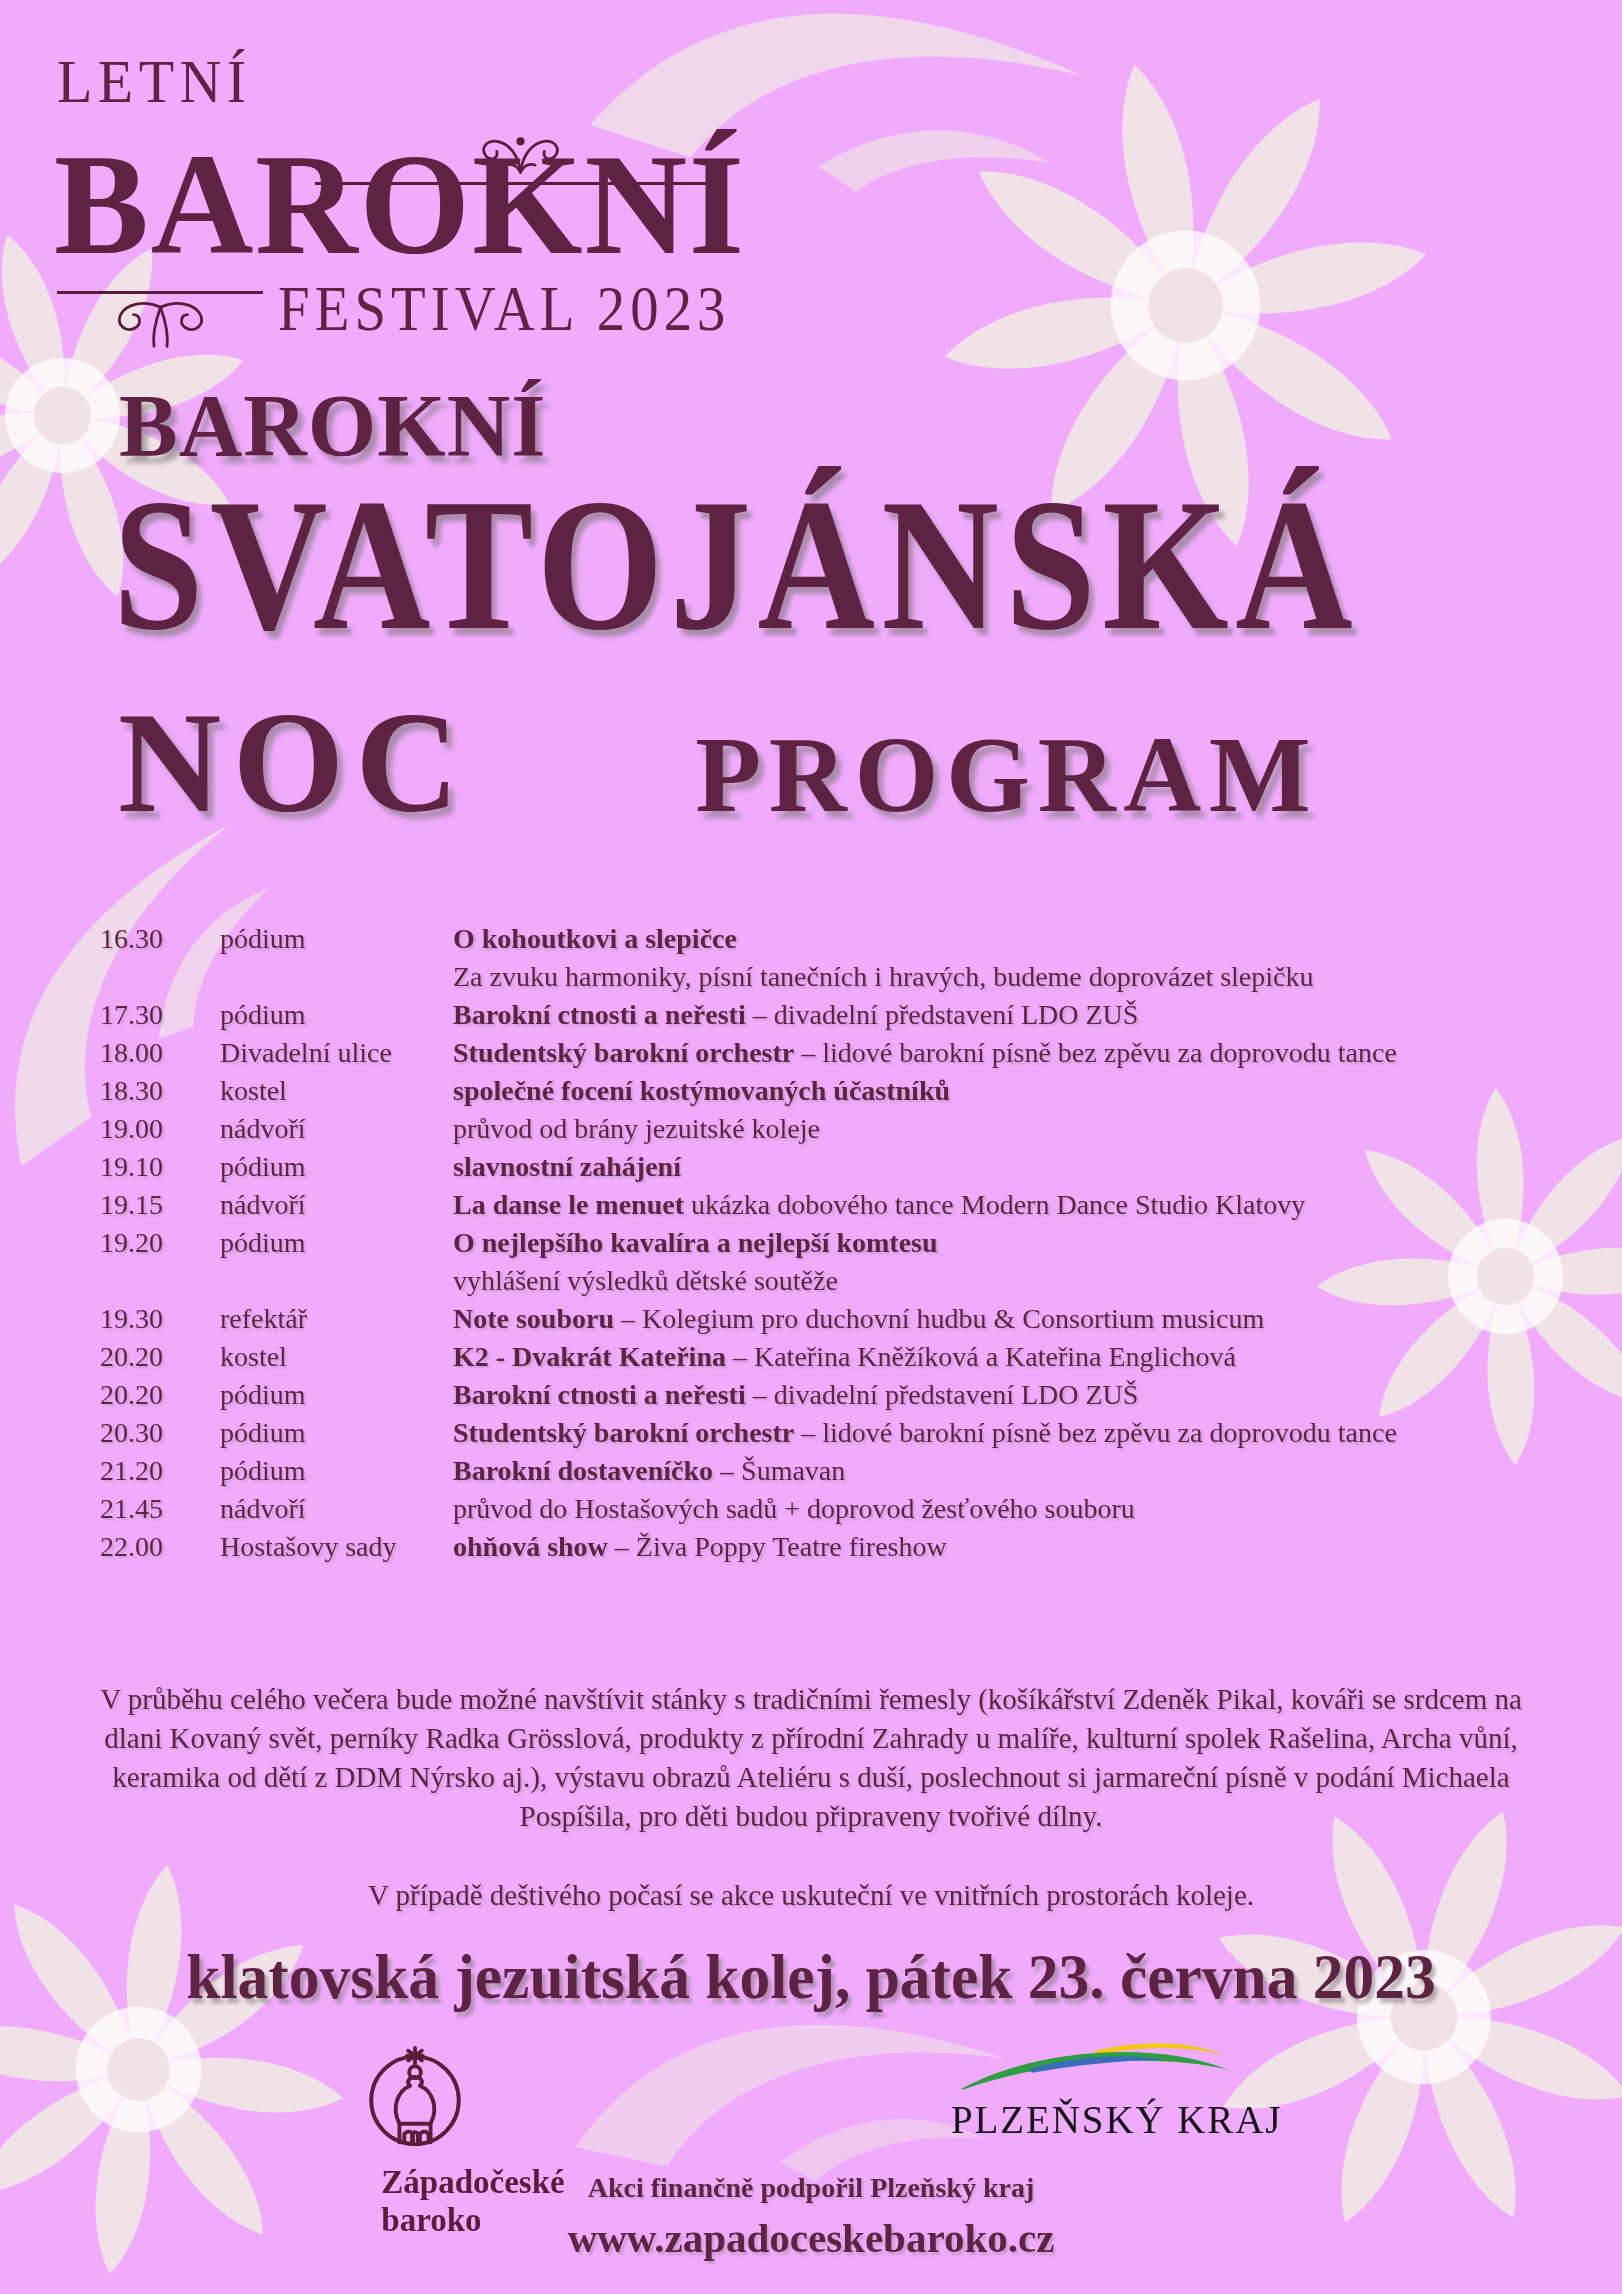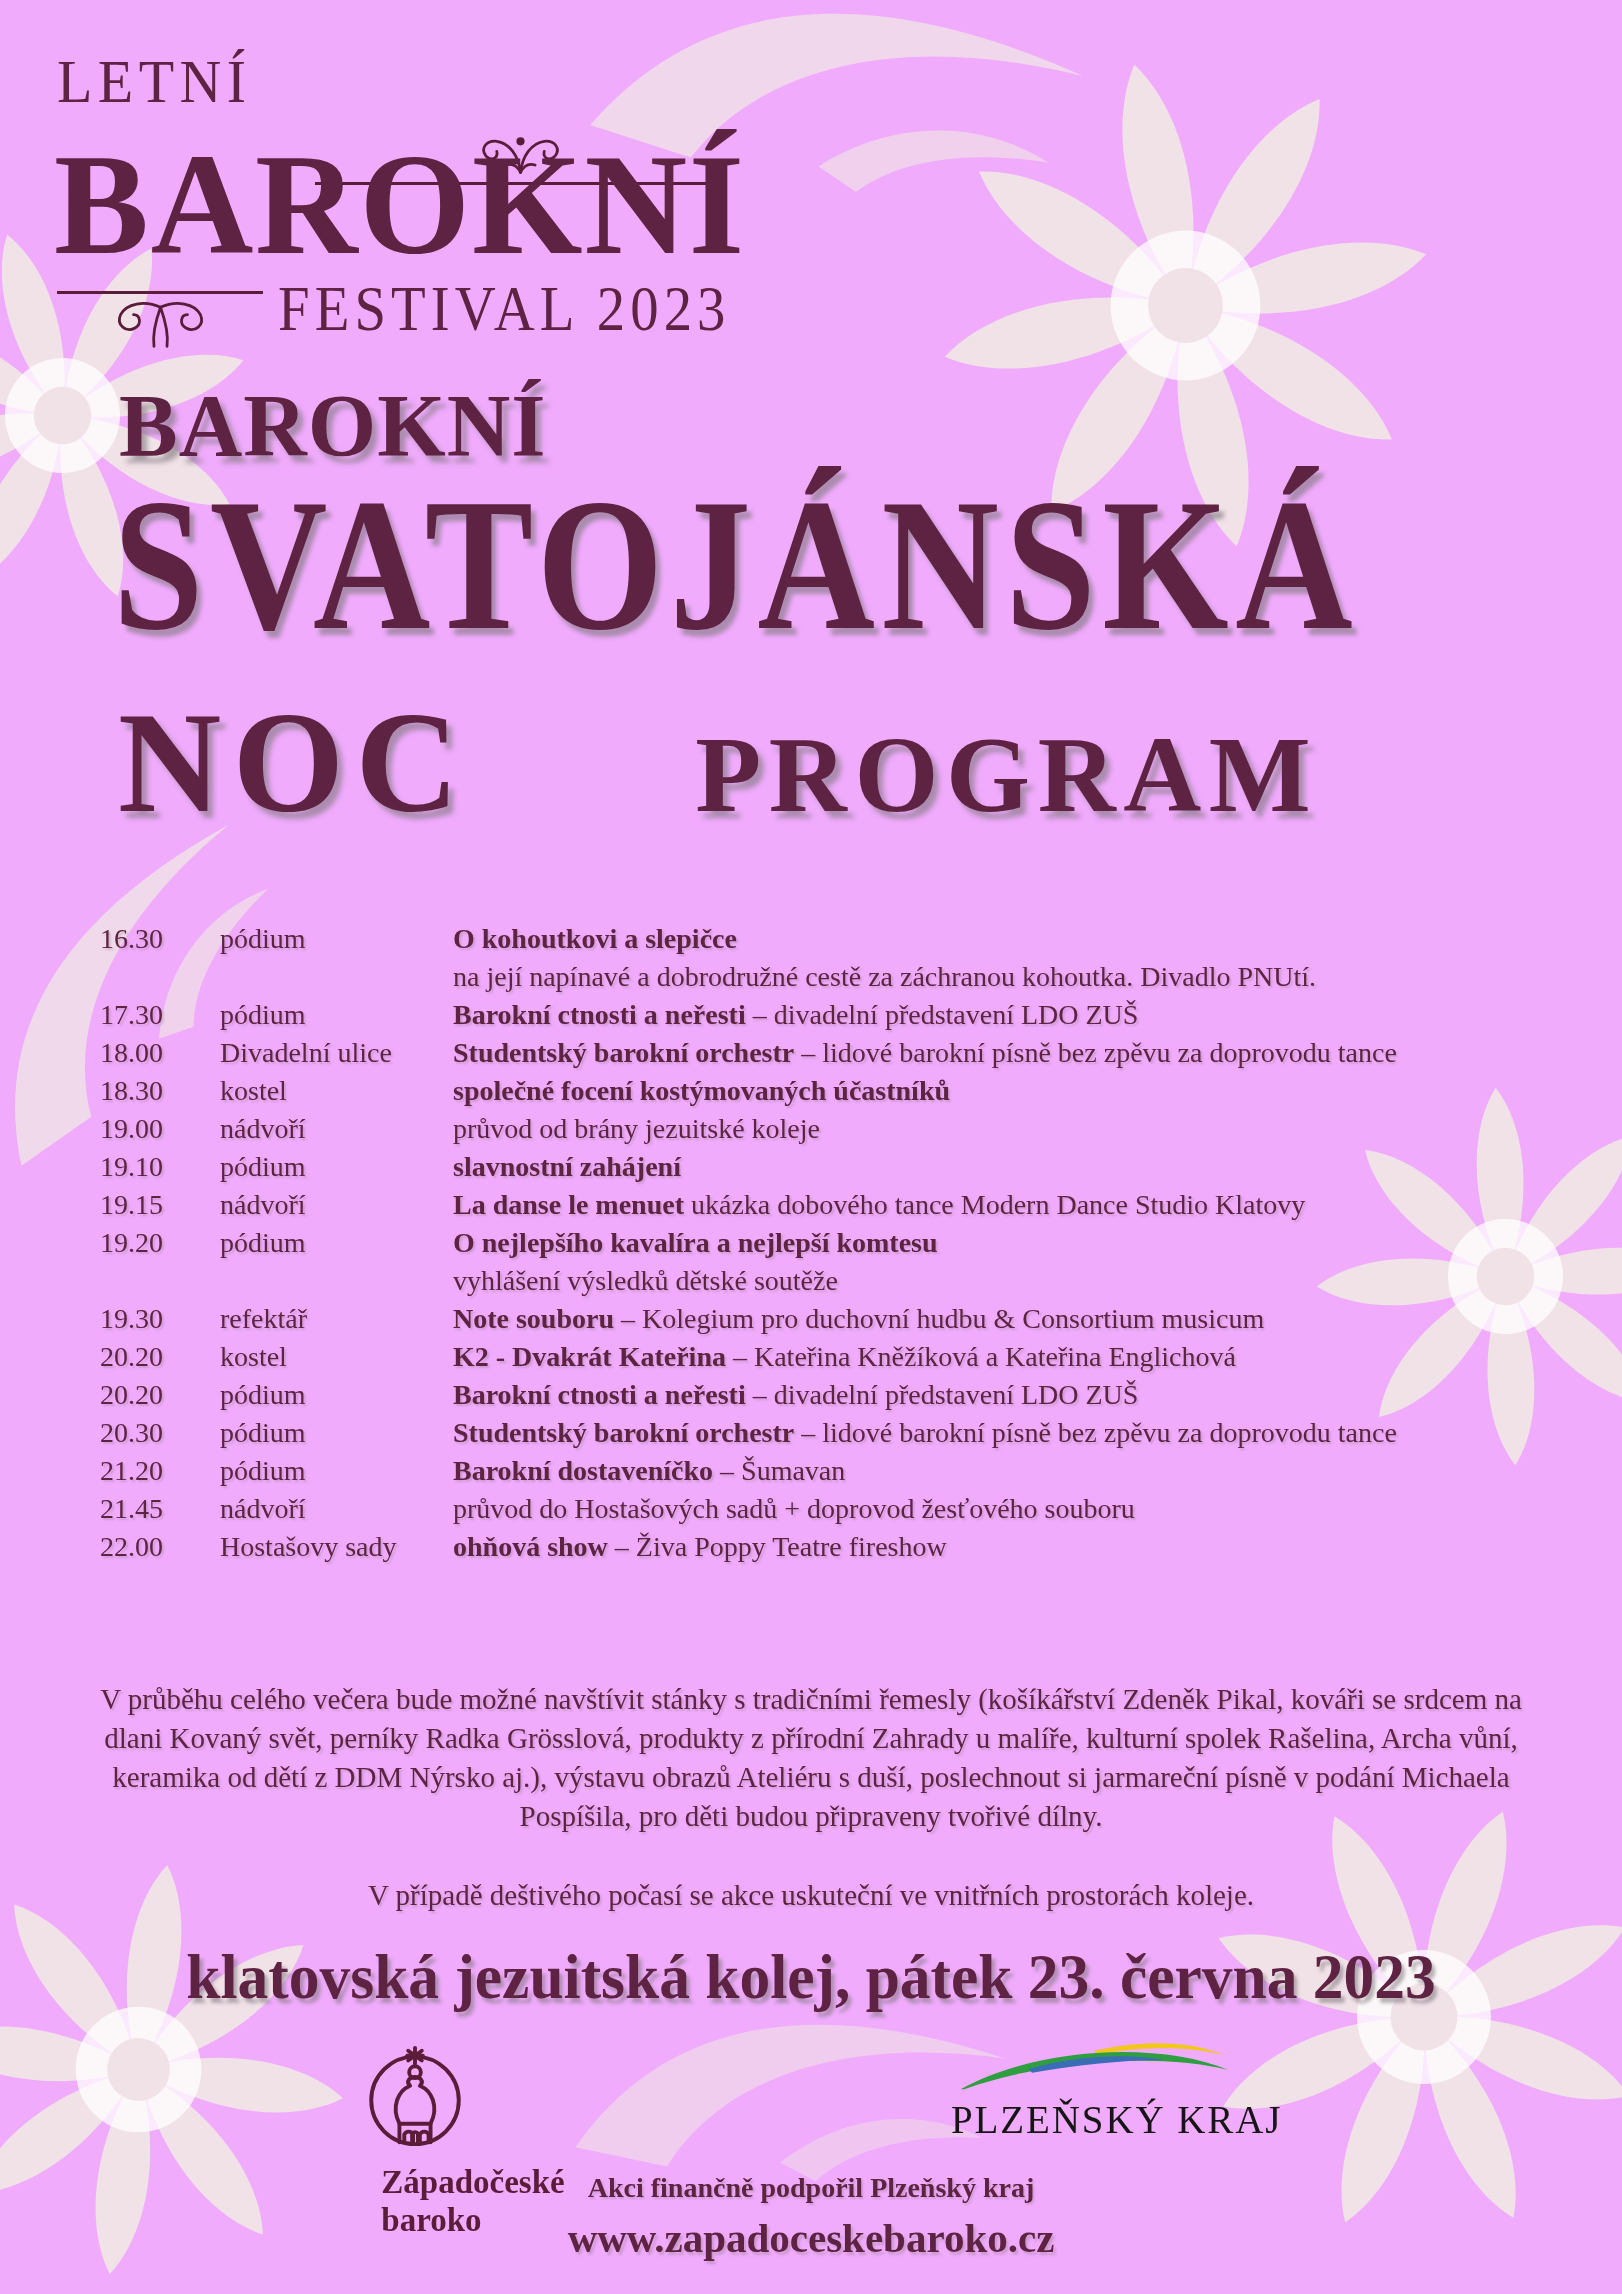--- a/index.html
+++ b/index.html
@@ -184,21 +184,21 @@
     <span class="noc t-shadow">NOC</span>
     <span class="program t-shadow">PROGRAM</span>
   </div>
 
   <section class="schedule" id="schedule">
       <div class="srow">
         <div class="stime">16.30</div>
         <div class="splace">pódium</div>
         <div class="sdesc">
           <div class="sline"><span class="b">O kohoutkovi a slepičce</span></div>
-          <div class="sline"><span>na její napínavé a dobrodružné cestě za záchranou kohoutka. Divadlo PNUtí.</span></div>
+          <div class="sline"><span>Za zvuku harmoniky, písní tanečních i hravých, budeme doprovázet slepičku</span></div>
         </div>
       </div>
       <div class="srow">
         <div class="stime">17.30</div>
         <div class="splace">pódium</div>
         <div class="sdesc">
           <div class="sline"><span class="b">Barokní ctnosti a neřesti</span><span> – divadelní představení LDO ZUŠ</span></div>
         </div>
       </div>
       <div class="srow">

